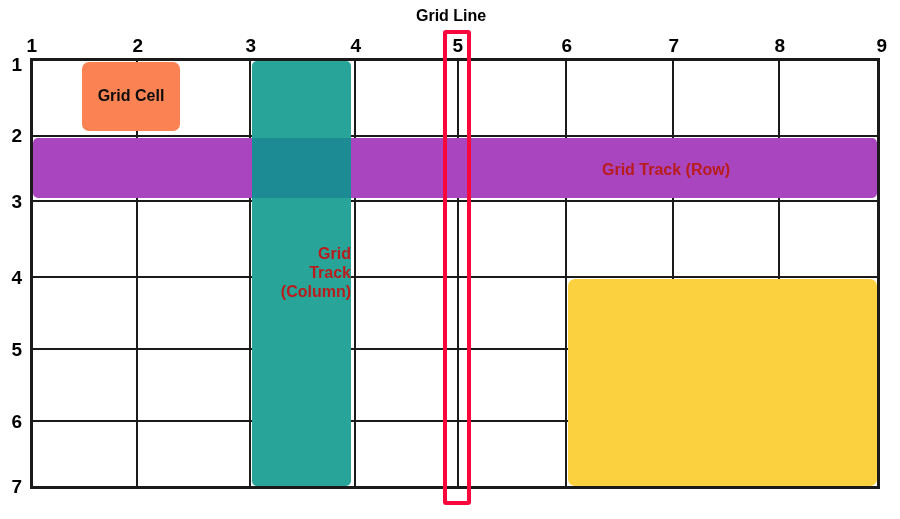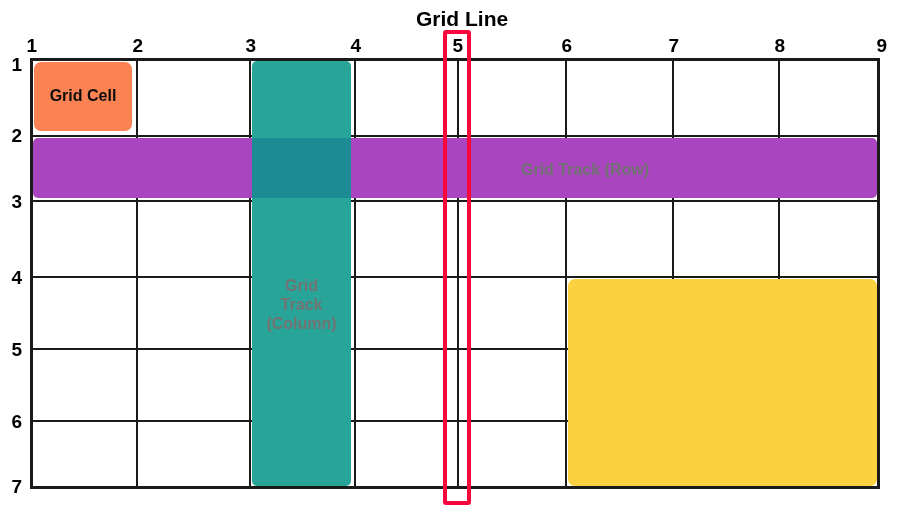--- a/index.html
+++ b/index.html
@@ -71,54 +71,54 @@
     display: flex;
     align-items: center;
     justify-content: center;
     text-align: center;
     font-size: 16px;
     font-weight: bold;
     color: #0d0d0d;
     line-height: 1.18;
   }
 
-  .block-cell      { z-index: 5; }
+  .block-cell      { z-index: 5; margin-left: 48px; }
   .block-colmn     { z-index: 5; border-radius: 5px; }
   .block-row       { z-index: 6; border-radius: 5px; }
   .block-area      { z-index: 5; }
 
   .overlap {
     position: absolute;
     z-index: 7;
     pointer-events: none;
   }
 
   .block-label {
     position: absolute;
     z-index: 9;
     font-size: 16px;
     font-weight: bold;
-    color: #737373;
-    text-align: center;
+    color: #b91c1c;
+    text-align: right;
     line-height: 1.2;
     white-space: pre-line;
   }
 
   
   .gridline-highlight {
     position: absolute;
     box-sizing: border-box;
     border: 4px solid #F8063C;
     border-radius: 3px;
     background: transparent;
     z-index: 10;
   }
   .gridline-caption {
     position: absolute;
-    font-size: 21px;
+    font-size: 16px;
     font-weight: bold;
     color: #000000;
     z-index: 10;
     white-space: nowrap;
   }
 </style>
 </head>
 <body>
 
 <div id="diagram">
@@ -150,21 +150,21 @@
   </div>
 
   <div class="block block-colmn" style="left:252px; top:61px; width:99px; height:425px; background:#28A598;"></div>
 
   <div class="block block-row" style="left:33px; top:138px; width:844px; height:60px; background:#A945BE;"></div>
 
   <div class="overlap" style="left:252px; top:138px; width:99px; height:60px; background:#1C8B93;"></div>
 
   <div class="block-label" style="left:440px; top:160px; width:290px;">Grid Track (Row)</div>
 
-  <div class="block-label" style="left:252px; top:244px; width:99px;margin-top:32px;">Grid
+  <div class="block-label" style="left:252px; top:244px; width:99px;">Grid
 Track
 (Column)</div>
 
   <div class="block block-area" style="left:568px; top:279px; width:309px; height:207px; background:#FBD13F;"></div>
 
 
   <div class="gline v" style="left:136px;"></div>
   <div class="gline v" style="left:249px;"></div>
   <div class="gline v" style="left:354px;"></div>
   <div class="gline v" style="left:457px;"></div>

